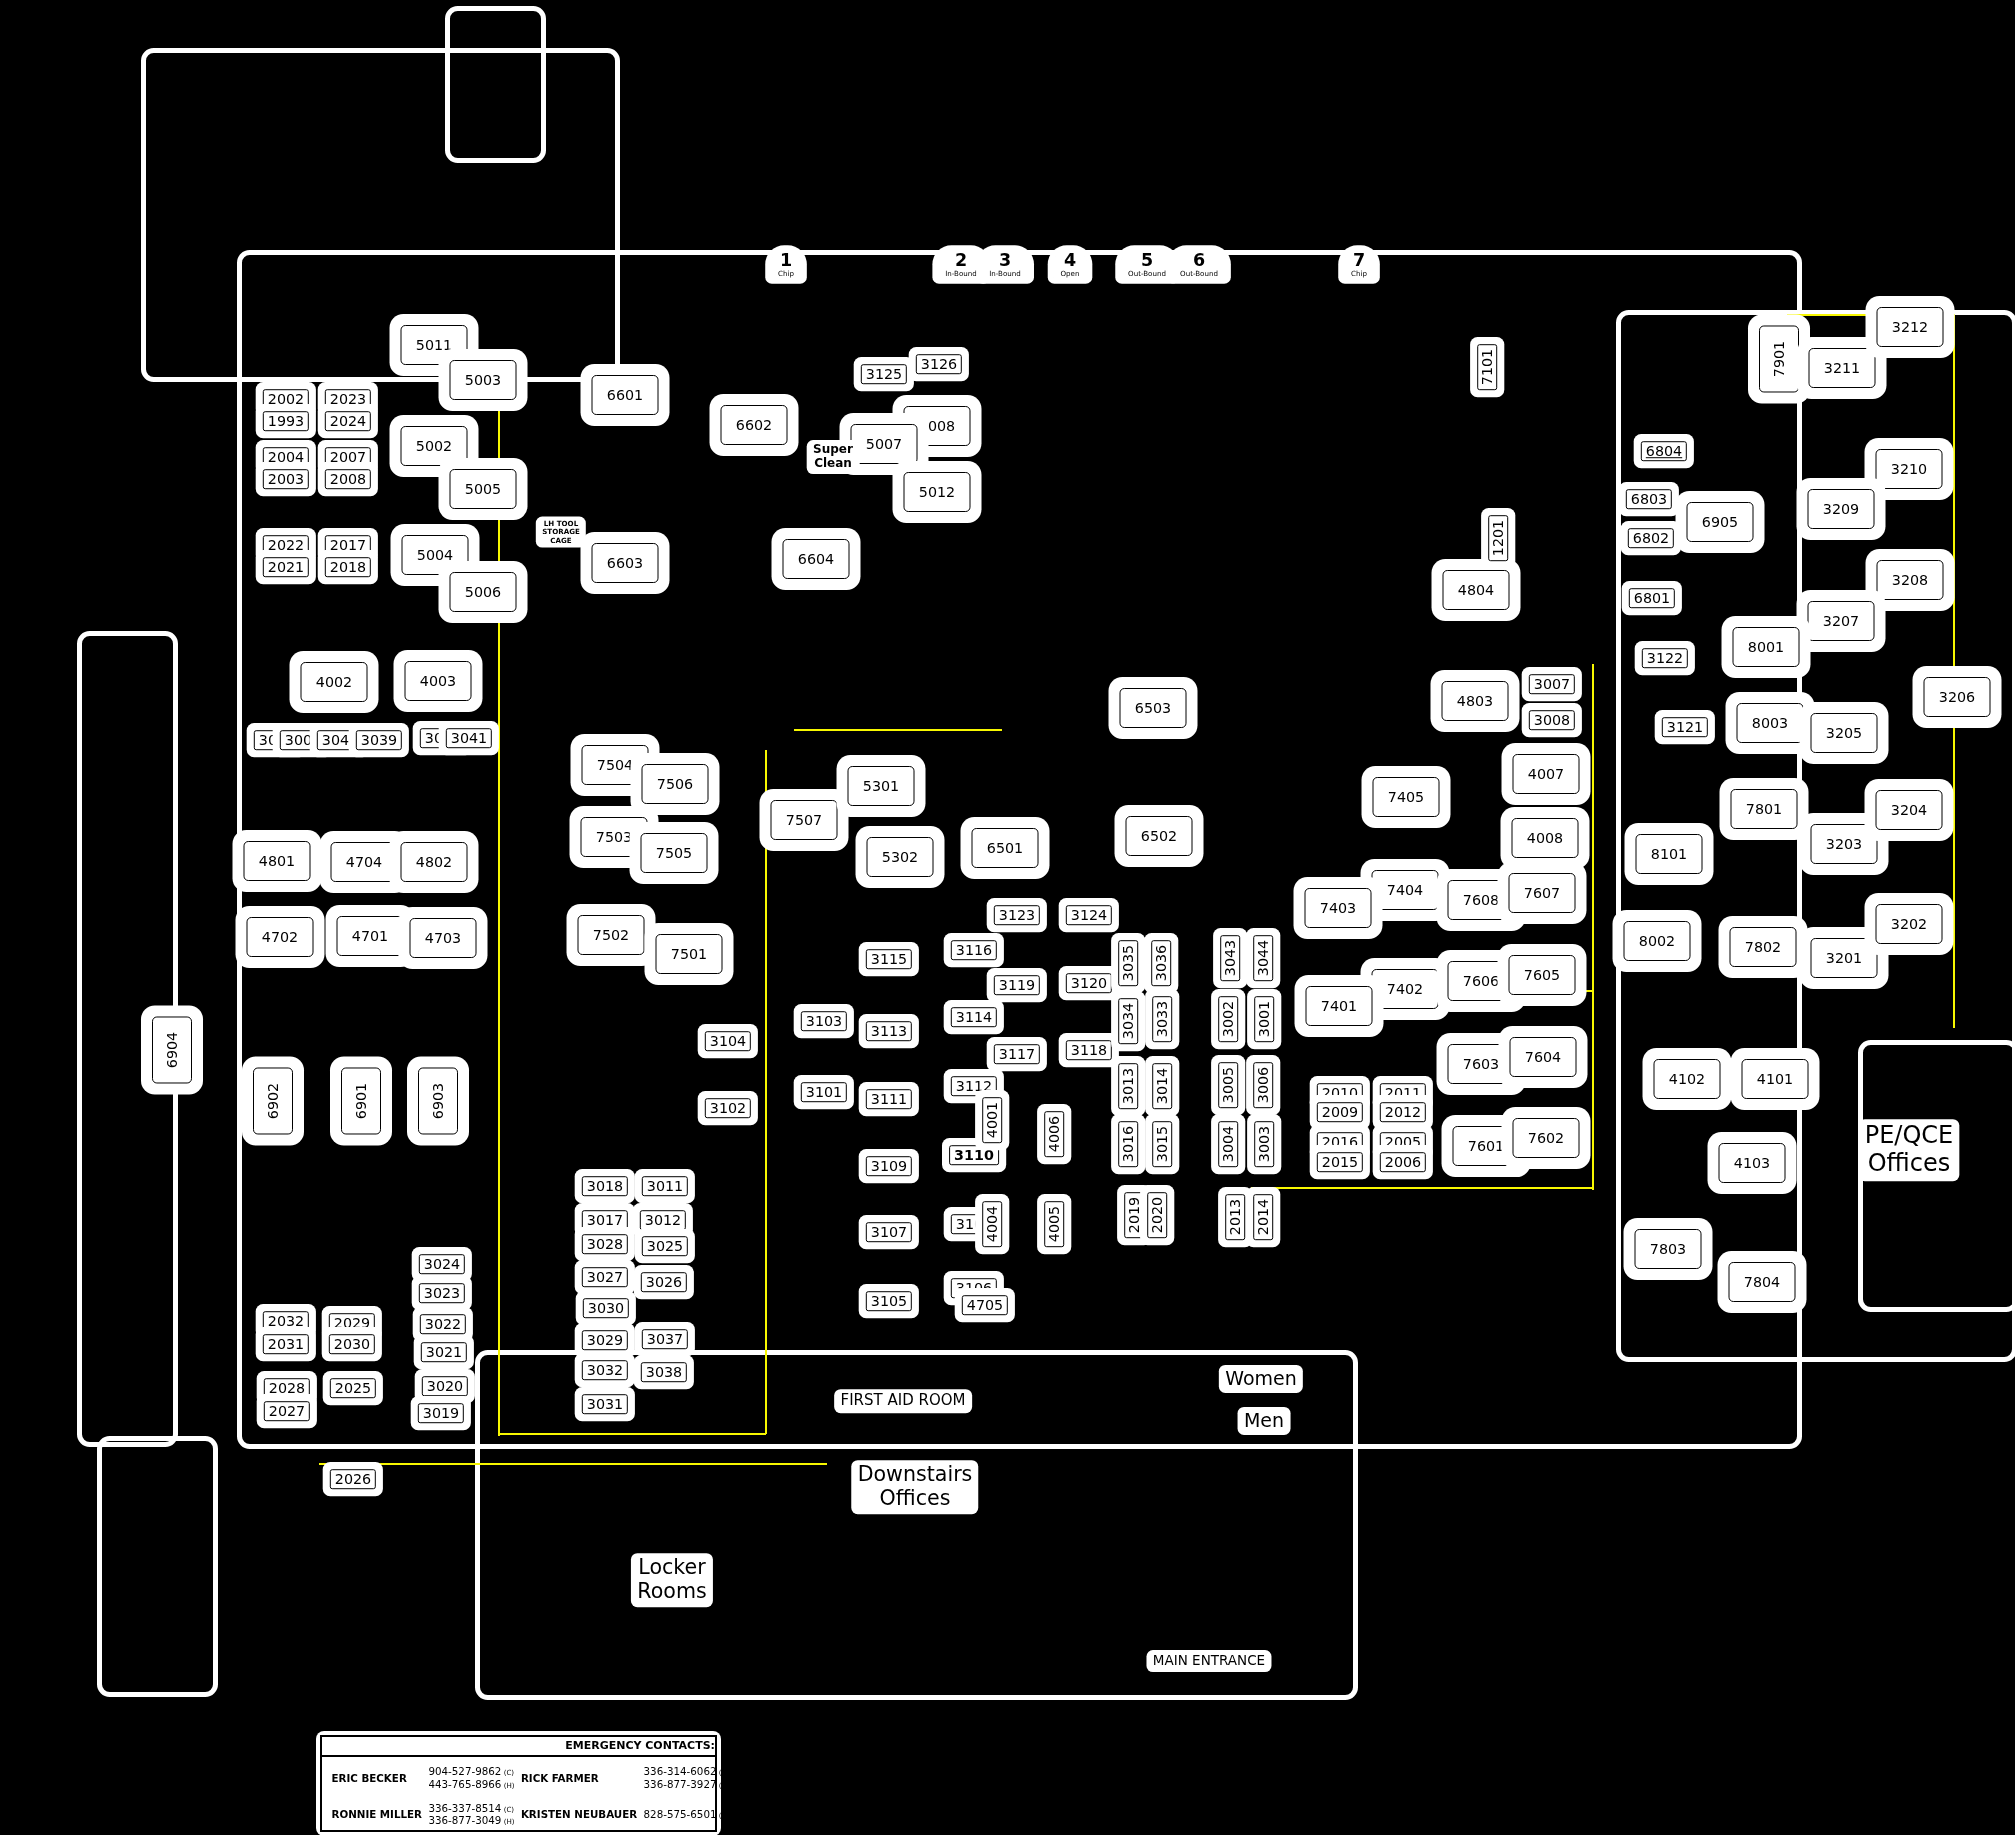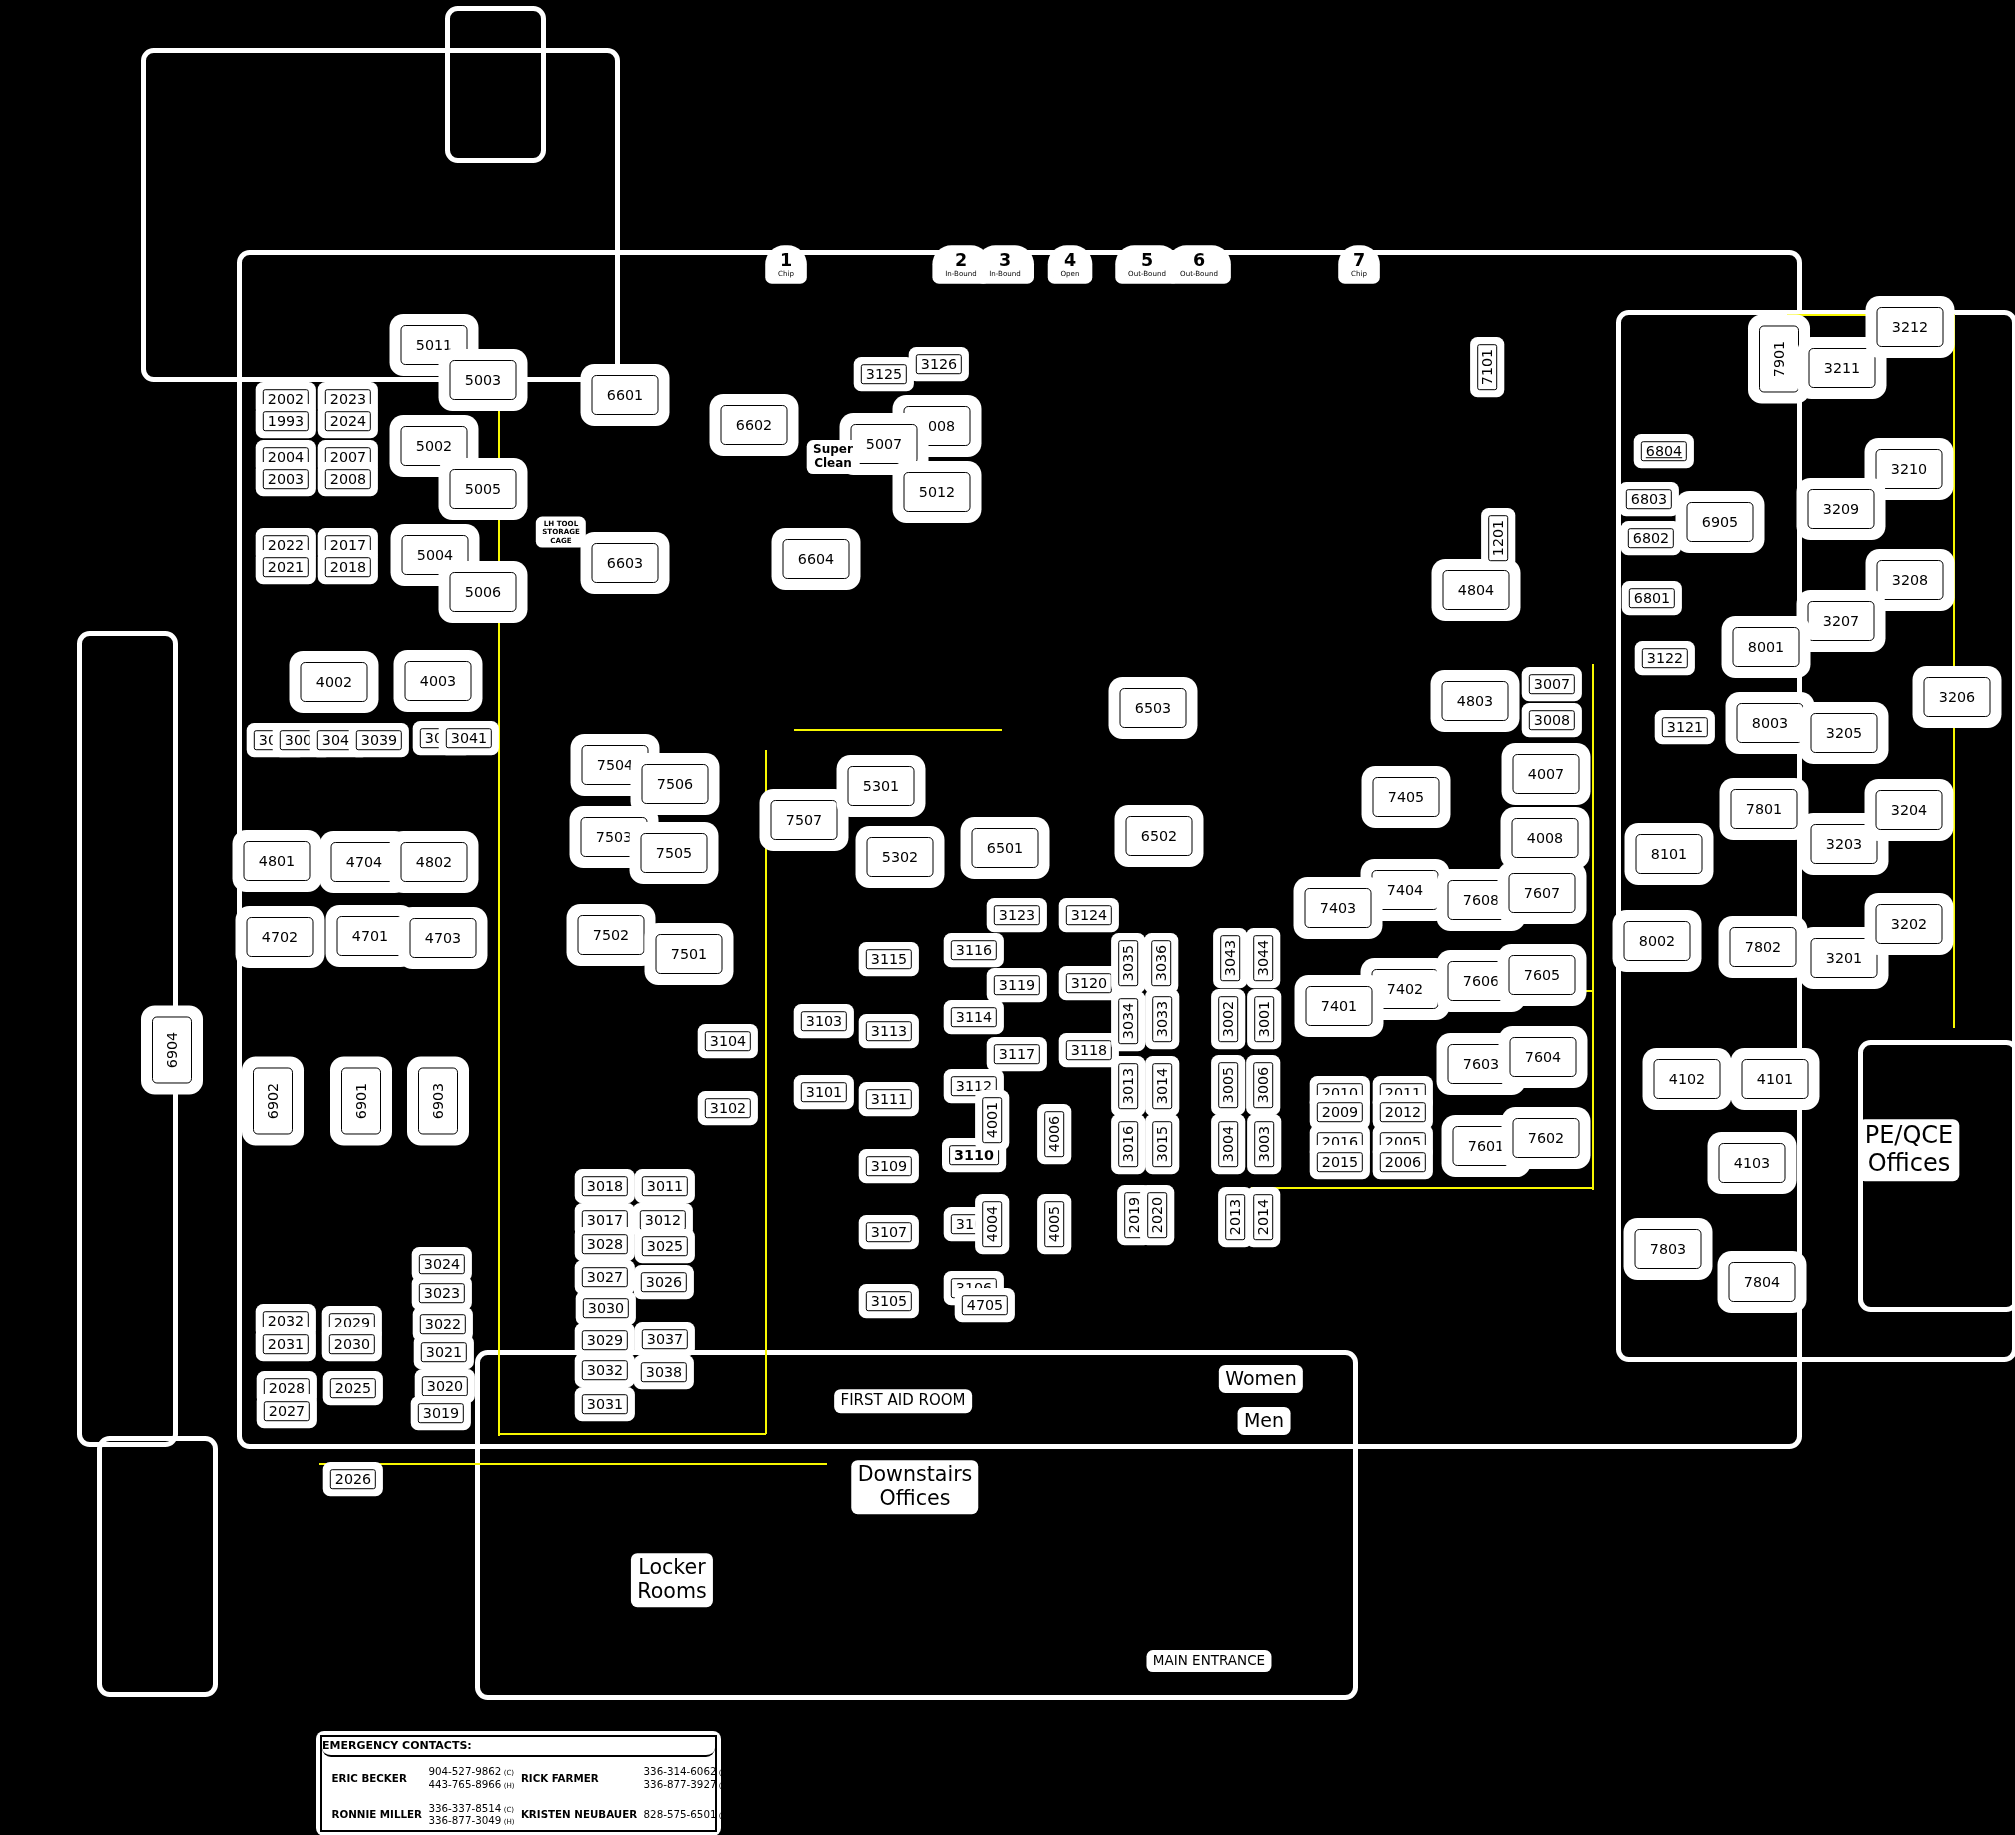--- a/index.html
+++ b/index.html
@@ -14,22 +14,22 @@
   .dock .s{font-size:7.1px;line-height:8px;}
   .m{position:absolute;transform:translate(-50%,-50%);background:#fff;color:#000;
      border:1.6px solid #000;border-radius:2.4px;padding:0.8px 4px;font-size:14.3px;
      white-space:nowrap;box-shadow:0 0 0 7.1px #fff;}
   .m.b{padding:11px 14.3px;box-shadow:0 0 0 11px #fff;border-radius:4.8px;}
   .m.v{transform:translate(-50%,-50%) rotate(-90deg);}
   .area-label{position:absolute;transform:translate(-50%,-50%);background:#fff;color:#000;
      text-align:center;white-space:pre-line;padding:3.2px 6.4px;border-radius:6.4px;line-height:1.15;}
   .em-box{position:absolute;background:#fff;border-radius:8px;padding:4px;color:#000;}
   .em-inner{border:2.4px solid #000;height:100%;box-sizing:border-box;}
-  .em-title{text-align:left;font-weight:bold;font-size:11px;padding:2.4px 0;
-            border-bottom:2.4px solid #000;border-radius:9px;}
+  .em-title{text-align:right;font-weight:bold;font-size:11px;padding:2.4px 0;
+            border-bottom:2.4px solid #000;}
   .em-grid{display:grid;grid-template-columns:1fr 1.25fr 1.35fr 1.25fr;
            padding:8px 9.5px;row-gap:11px;column-gap:6.4px;font-size:10.3px;align-items:center;}
   .em-name{font-weight:bold;white-space:nowrap;}
   .em-phones{white-space:nowrap;line-height:1.25;}
   .em-tag{font-size:7.1px;}
 </style>
 </head>
 <body>
 
 <div id="canvas">

